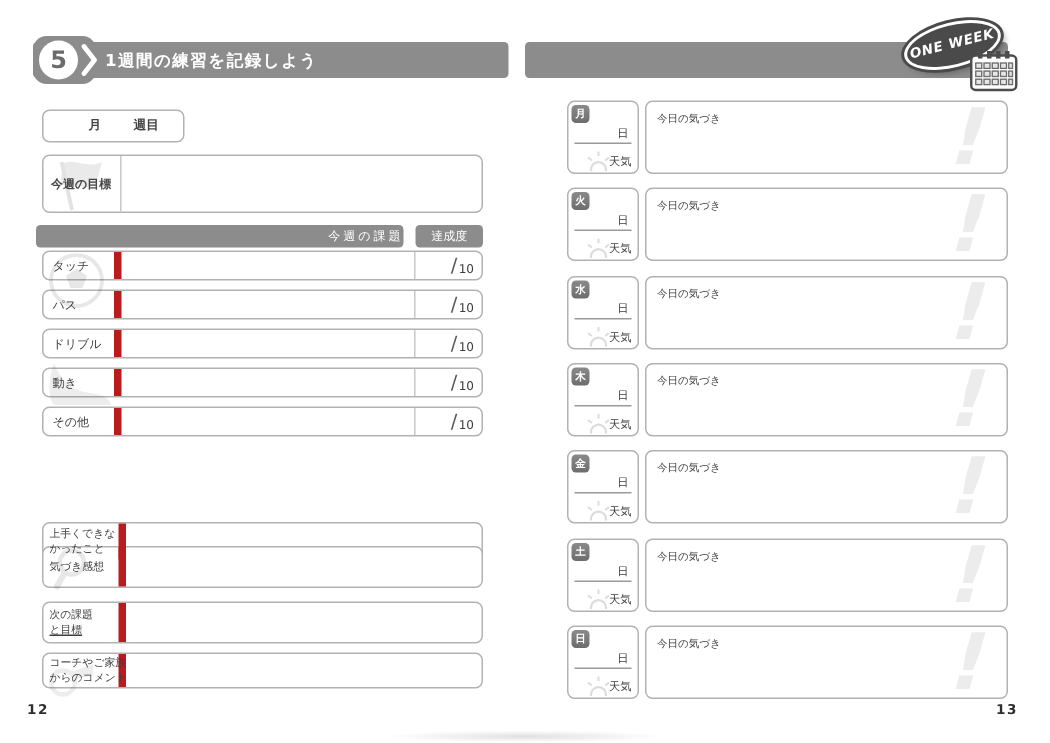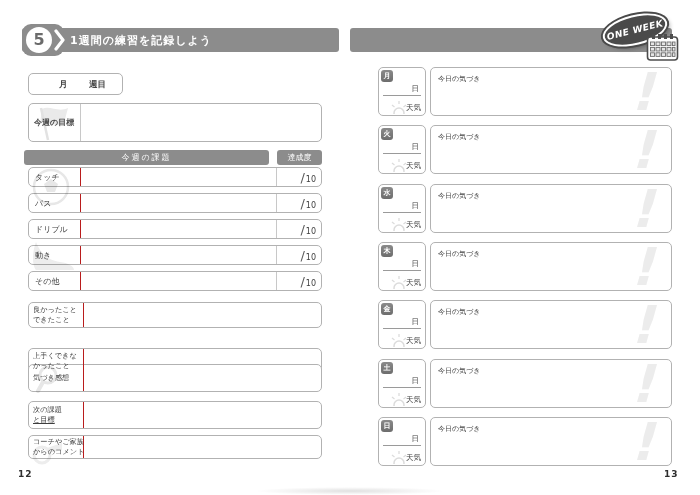--- a/index.html
+++ b/index.html
@@ -31,25 +31,25 @@
   .weekbox span{position:absolute;top:0;line-height:20px;font-size:8.5px;font-weight:bold;color:#444;}
   .wk-month{left:30px;} .wk-week{left:60px;}
 
   .goalbox{left:28px;top:103px;width:294px;height:39px;display:flex;}
   .goal-label{width:52px;border-right:1px solid #c8c8c8;display:flex;align-items:center;
               padding-left:5px;font-size:8px;font-weight:bold;color:#4a4a4a;box-sizing:border-box;position:relative;z-index:1;}
   .goal-write{flex:1;}
 
   .thead{position:absolute;top:150px;height:15px;background:#8c8c8c;border-radius:3px;color:#fff;
          font-size:8px;text-align:center;line-height:15px;letter-spacing:2px;}
-  .thead-main{left:24px;width:245px;}
+  .thead-main{left:24px;width:245px;text-align:right;}
   .thead-score{left:277px;width:45px;letter-spacing:0;}
 
   .task-row{left:28px;width:294px;height:20px;display:flex;}
-  .cell-label{width:52px;border-right:1px solid #b91c1c;font-size:8px;color:#3d3d3d;display:flex;
+  .cell-label{width:52px;border-right:5px solid #b91c1c;font-size:8px;color:#3d3d3d;display:flex;
               align-items:center;padding-left:6px;box-sizing:border-box;white-space:nowrap;position:relative;z-index:1;}
   .cell-main{flex:1;border-right:1px solid #c8c8c8;}
   .cell-score{width:44px;display:flex;align-items:flex-end;justify-content:flex-end;padding:1px 5px 2px 0;box-sizing:border-box;}
   .score-slash{font-size:13px;line-height:12px;color:#5a5a5a;}
   .score-max{font-size:8px;color:#3d3d3d;margin-left:1px;margin-top:27px;}
 
   .review{left:28px;width:294px;display:flex;}
   .review .cell-label{width:55px;padding-left:4px;font-size:7.2px;flex-direction:column;
                       align-items:flex-start;justify-content:center;line-height:10px;}
   .review .cell-write{flex:1;}
@@ -185,27 +185,20 @@
   </div>
   <div class="panel task-row" style="top:271px;">
     <div class="cell-label">その他</div>
     <div class="cell-main"></div>
     <div class="cell-score">
         <span class="score-slash">/</span>
         <span class="score-max">10</span>
       </div>
   </div>
 
-  <div class="panel review" style="top:302px;height:26px;">
-    <div class="cell-label">
-      <span style="display:block;">良かったこと</span>
-      <span style="display:block;">できたこと</span>
-    </div>
-    <div class="cell-write"></div>
-  </div>
   <div class="panel review" style="top:333px;height:26px;margin-top:15px;">
     <div class="cell-label">
       <span style="display:block;">上手くできな</span>
       <span style="display:block;">かったこと</span>
     </div>
     <div class="cell-write"></div>
   </div>
   <div class="panel review" style="top:364px;height:28px;">
     <div class="cell-label">
       <span style="display:block;">気づき感想</span>

